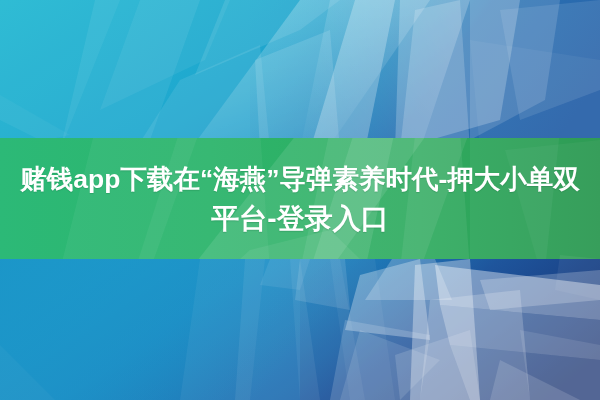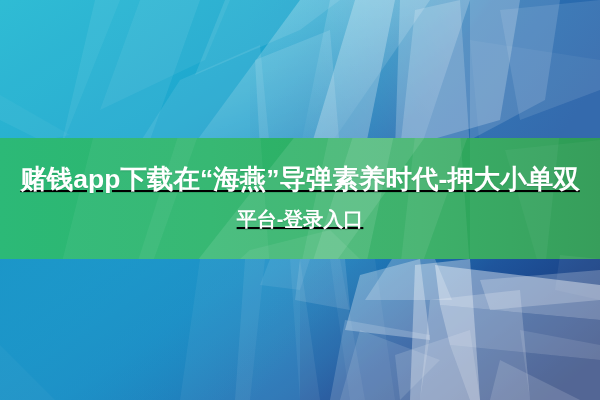--- a/index.html
+++ b/index.html
@@ -28,34 +28,33 @@
     top: 138px;
     width: 600px;
     height: 121px;
     display: flex;
     flex-direction: column;
     align-items: center;
     justify-content: center;
     box-sizing: border-box;
     padding: 0 4px;
     z-index: 5;
-    text-decoration: underline;
   }
   .title-line {
     color: #ffffff;
     font-size: 27px;
     line-height: 40px;
     font-weight: 700;
     letter-spacing: 0px;
     text-align: center;
     white-space: nowrap;
     text-shadow: 0 1px 1px rgba(0,70,40,0.18);
   }
   .title-line.l1 { font-size: 26.5px; }
-  .title-line.l2 { font-size: 20px; }
+  .title-line.l2 { font-size: 28px; }
 </style>
 </head>
 <body>
 
 <div id="banner">
 
   <svg id="bg-svg" viewBox="0 0 600 400" preserveAspectRatio="none" aria-hidden="true">
     <defs>
       <linearGradient id="gMain" x1="0" y1="0" x2="1" y2="1">
         <stop offset="0%" stop-color="#24b9d2"></stop>

